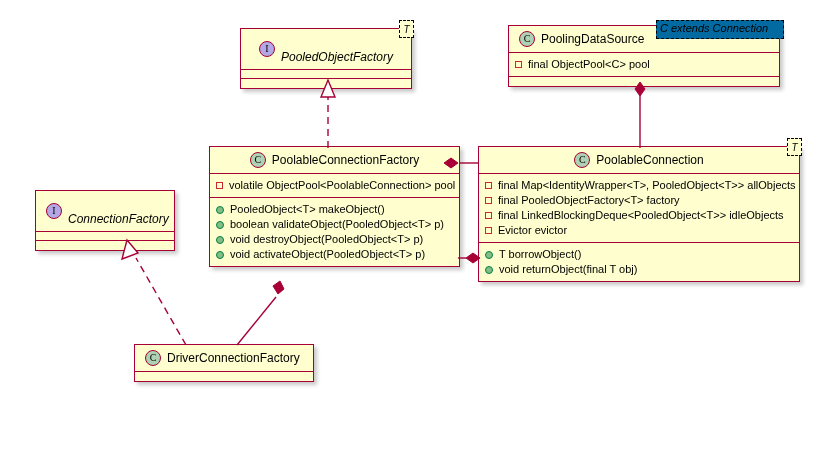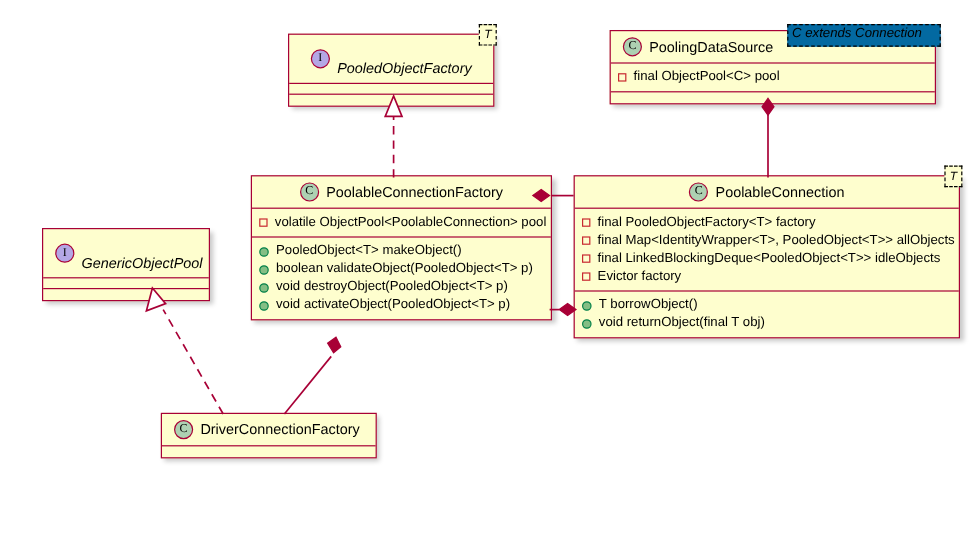--- a/index.html
+++ b/index.html
@@ -248,51 +248,51 @@
 
   <div class="uml-class" style="left:478px; top:146px; width:322px;">
     <div class="generic-marker">T</div>
     <div class="uml-header">
       <span class="stereo stereo-class">C</span>
       <span class="uml-title">PoolableConnection</span>
     </div>
     <div class="compartment">
       <div class="member">
         <span class="vis vis-private"></span>
+        <span>final Map&lt;IdentityWrapper&lt;T&gt;, PooledObject&lt;T&gt;&gt; allObjects</span>
+      </div>
+      <div class="member">
+        <span class="vis vis-private"></span>
         <span>final PooledObjectFactory&lt;T&gt; factory</span>
       </div>
       <div class="member">
         <span class="vis vis-private"></span>
-        <span>final Map&lt;IdentityWrapper&lt;T&gt;, PooledObject&lt;T&gt;&gt; allObjects</span>
-      </div>
-      <div class="member">
-        <span class="vis vis-private"></span>
         <span>final LinkedBlockingDeque&lt;PooledObject&lt;T&gt;&gt; idleObjects</span>
       </div>
       <div class="member">
         <span class="vis vis-private"></span>
-        <span>Evictor factory</span>
+        <span>Evictor evictor</span>
       </div>
     </div>
     <div class="compartment">
       <div class="member">
         <span class="vis vis-public"></span>
         <span>T borrowObject()</span>
       </div>
       <div class="member">
         <span class="vis vis-public"></span>
         <span>void returnObject(final T obj)</span>
       </div>
     </div>
   </div>
 
   <div class="uml-class" style="left:35px; top:190px; width:140px;">
     <div class="uml-header" style="justify-content:flex-start;">
       <span class="stereo stereo-iface">I</span>
-      <span class="uml-title italic">GenericObjectPool</span>
+      <span class="uml-title italic">ConnectionFactory</span>
     </div>
     <div class="compartment empty"></div>
     <div class="compartment empty"></div>
   </div>
 
   <div class="uml-class" style="left:134px; top:344px; width:180px;">
     <div class="uml-header" style="justify-content:flex-start;">
       <span class="stereo stereo-class">C</span>
       <span class="uml-title">DriverConnectionFactory</span>
     </div>

